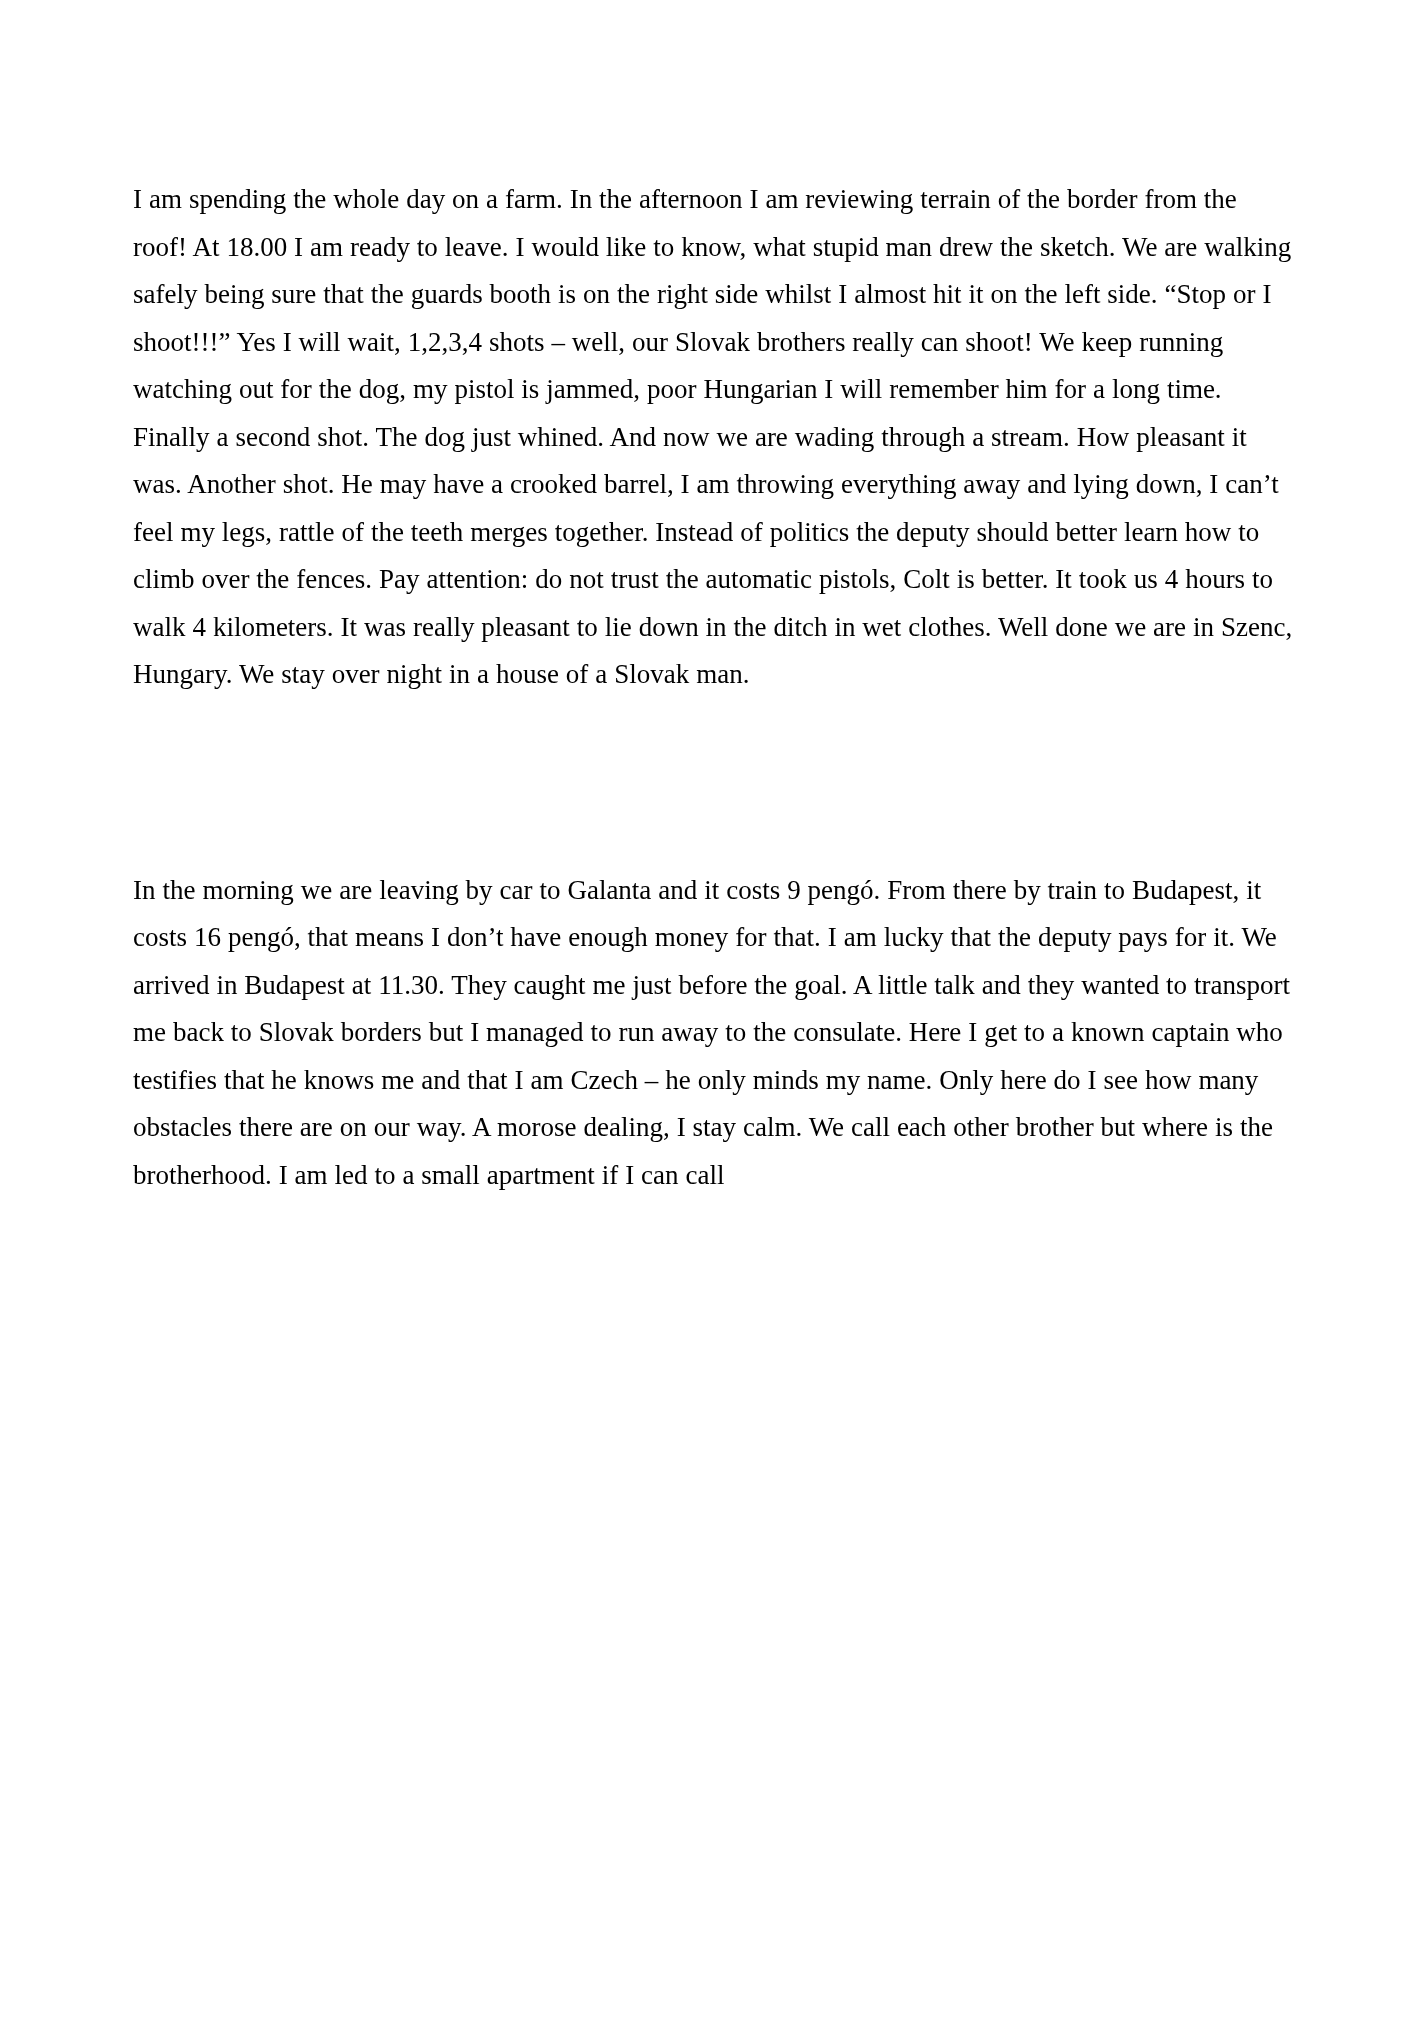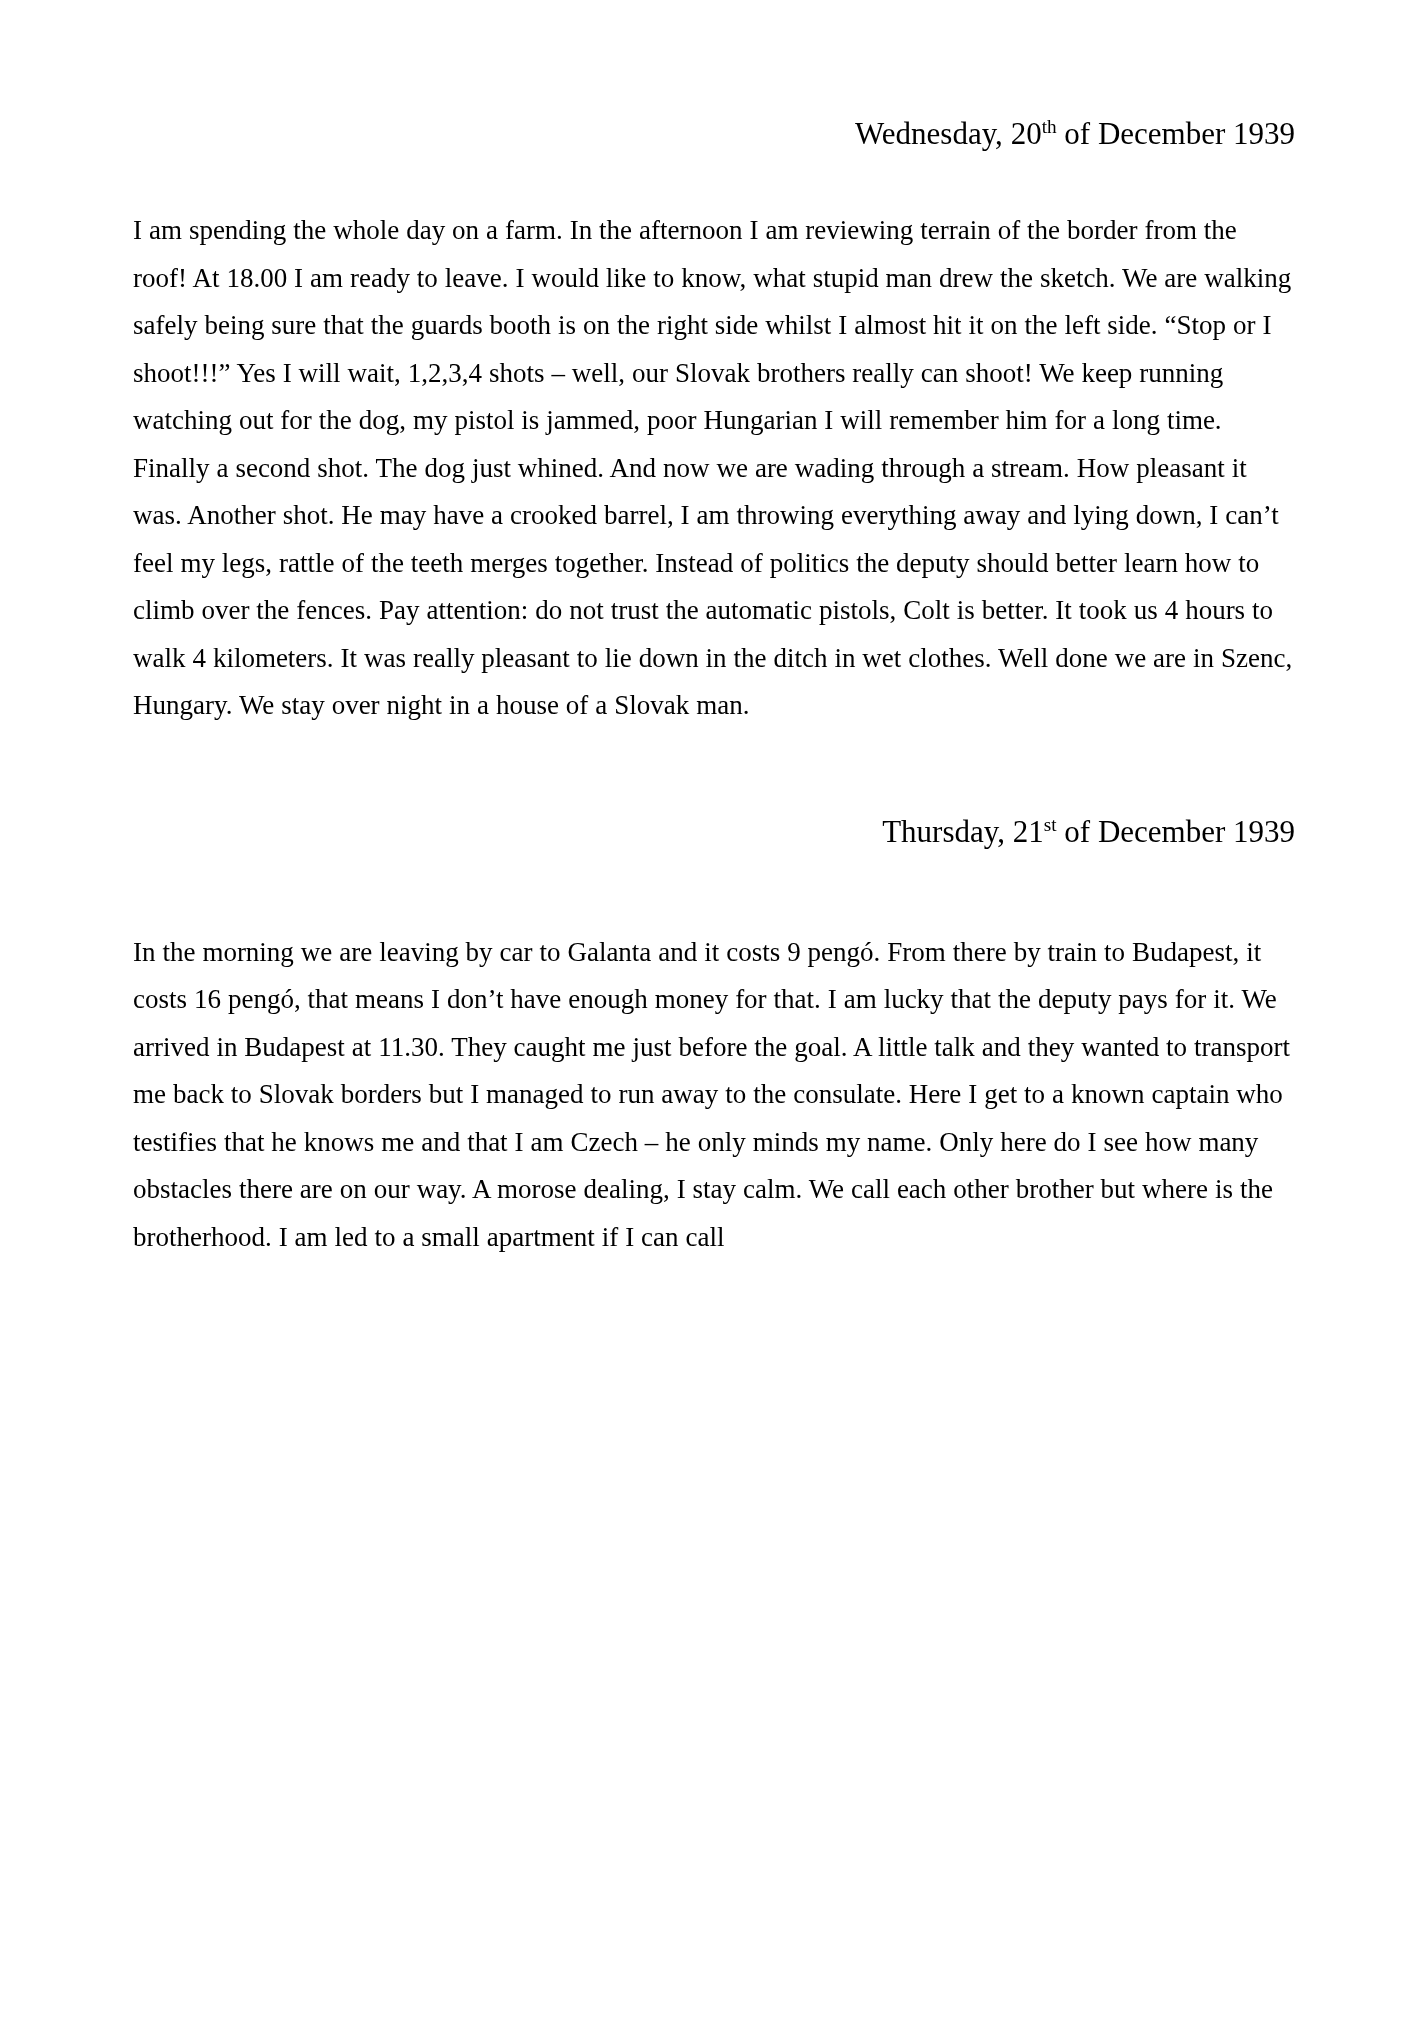--- a/index.html
+++ b/index.html
@@ -53,28 +53,26 @@
   .top-pad { height: 118px; }
 </style>
 </head>
 <body>
 
 <div class="page">
   <div class="content">
 
     <div class="top-pad"></div>
 
-    <div class="date-line"><span>Wednesday, </span><span>20</span><sup>th</sup><span> of December 1939</span></div>
 
     <div class="spacer-xl"></div>
 
     <p class="body-para" style="margin:0;">I am spending the whole day on a farm. In the afternoon I am reviewing terrain of the border from the roof! At 18.00 I am ready to leave. I would like to know, what stupid man drew the sketch. We are walking safely being sure that the guards booth is on the right side whilst I almost hit it on the left side. “Stop or I shoot!!!” Yes I will wait, 1,2,3,4 shots – well, our Slovak brothers really can shoot! We keep running watching out for the dog, my pistol is jammed, poor Hungarian I will remember him for a long time. Finally a second shot. The dog just whined. And now we are wading through a stream. How pleasant it was. Another shot. He may have a crooked barrel, I am throwing everything away and lying down, I can’t feel my legs, rattle of the teeth merges together. Instead of politics the deputy should better learn how to climb over the fences. Pay attention: do not trust the automatic pistols, Colt is better. It took us 4 hours to walk 4 kilometers. It was really pleasant to lie down in the ditch in wet clothes. Well done we are in Szenc, Hungary. We stay over night in a house of a Slovak man.</p>
 
     <div class="gap-after-para1"></div>
 
-    <div class="date-line"><span>Thursday, </span><span>21</span><sup>st</sup><span> of December 1939</span></div>
 
     <div class="gap-after-date2"></div>
 
     <p class="body-para" style="margin:0;">In the morning we are leaving by car to Galanta and it costs 9 pengó. From there by train to Budapest, it costs 16 pengó, that means I don’t have enough money for that. I am lucky that the deputy pays for it. We arrived in Budapest at 11.30. They caught me just before the goal. A little talk and they wanted to transport me back to Slovak borders but I managed to run away to the consulate. Here I get to a known captain who testifies that he knows me and that I am Czech – he only minds my name. Only here do I see how many obstacles there are on our way. A morose dealing, I stay calm. We call each other brother but where is the brotherhood. I am led to a small apartment if I can call</p>
 
   </div>
 </div>
 
 </body></html>

